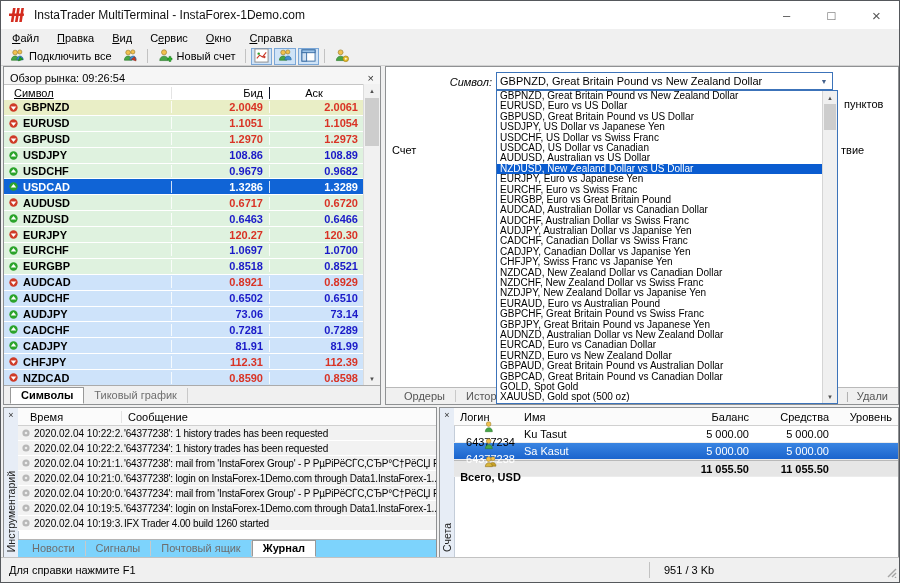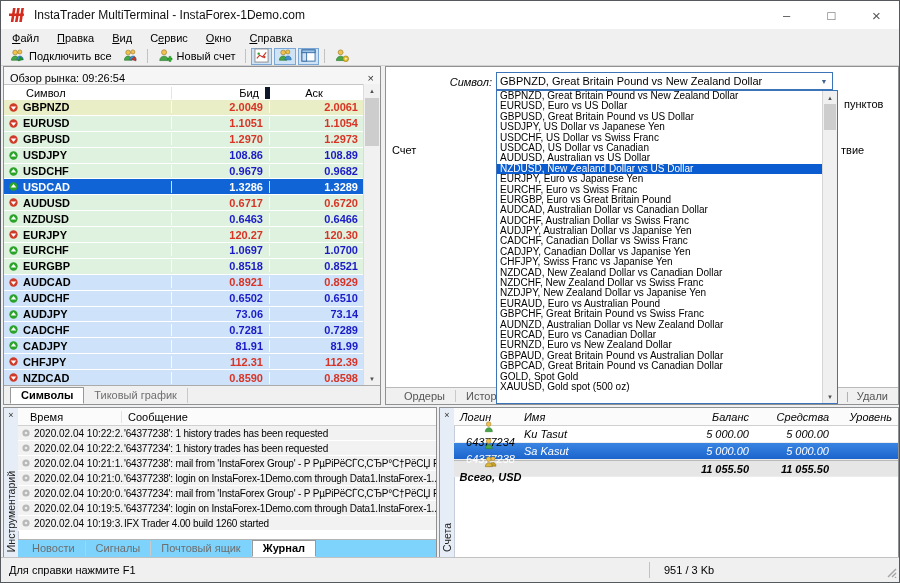--- a/index.html
+++ b/index.html
@@ -24,22 +24,22 @@
   .tbtn svg{flex:none;}
   .tbtn.toggle{border:1px solid #7ba7d7;background:#cfe3f7;height:17px;box-sizing:border-box;margin:0 1px;padding:0 2px;}
   .tsep{width:1px;height:14px;background:#c2c2c2;margin:0 4px;}
   
   .mw{position:absolute;left:2px;top:65px;width:378px;height:339px;background:#fff;border:1px solid #8f9193;box-sizing:border-box;}
   .mw-title{height:17px;background:#f6f6f6;border-bottom:1px solid #c6c6c6;display:flex;align-items:flex-end;
     padding:0 6px;font-size:11px;}
   .mw-close{margin-left:auto;color:#333;font-size:11px;line-height:11px;}
   .mw-header{display:flex;height:16px;align-items:center;font-size:11px;border-bottom:1px solid #d8d8d8;
     width:calc(100% - 16px);box-sizing:border-box;}
-  .mwh-sym{width:168px;padding-left:22px;box-sizing:border-box;border-right:1px solid #e4e4e4;}
-  .mwh-bid{width:98px;text-align:right;padding-right:6px;box-sizing:border-box;border-right:5px solid #0f172a;}
+  .mwh-sym{width:168px;padding-left:10px;box-sizing:border-box;border-right:1px solid #e4e4e4;text-decoration:underline;}
+  .mwh-bid{width:98px;text-align:right;padding-right:6px;box-sizing:border-box;border-right:1px solid #0f172a;}
   .mwh-ask{flex:1;text-align:center;padding-right:6px;}
   .mw-rows{position:absolute;top:33px;left:0;right:16px;bottom:19px;overflow:hidden;}
   .mw-row{display:flex;height:15.9px;align-items:center;font-size:11px;border-bottom:1px solid #fff;box-sizing:border-box;}
   .mw-row[data-bg="green"]{background:#dff2df;}
   .mw-row[data-bg="yellow"]{background:#e9eec6;}
   .mw-row[data-bg="blue"]{background:#cee3fa;}
   .mw-row[data-sel="true"]{background:#1064d6;}
   .mw-sym{width:168px;display:flex;align-items:center;gap:5px;padding-left:5px;box-sizing:border-box;font-weight:bold;
     border-right:1px solid rgba(255,255,255,.8);}
   .mw-bid,.mw-ask{font-weight:bold;}
@@ -97,21 +97,21 @@
   .jh-time{width:104px;padding-left:12px;box-sizing:border-box;border-right:1px solid #e2e2e2;}
   .jh-msg{flex:1;padding-left:6px;}
   .jp-row{display:flex;height:15px;align-items:center;font-size:10px;background:#f2f2f2;border-bottom:1px solid #fff;box-sizing:border-box;}
   .jr-icon{width:16px;display:flex;justify-content:center;flex:none;}
   .jr-time{width:90px;flex:none;white-space:nowrap;overflow:hidden;}
   .jr-msg{flex:1;white-space:nowrap;overflow:hidden;letter-spacing:-0.2px;}
   .jp-tabs{position:absolute;left:14px;right:0;bottom:0;height:18px;background:#7dd3fc;border-top:1px solid #b5b5b5;
     display:flex;align-items:flex-end;font-size:11px;padding-left:4px;box-sizing:border-box;}
   
   .ap{position:absolute;left:438px;top:406px;width:460px;height:151px;background:#fff;border:1px solid #8f9193;box-sizing:border-box;}
-  .ap-table{position:absolute;left:14px;top:0;right:0;bottom:0;overflow:hidden;font-style:italic;}
+  .ap-table{position:absolute;left:14px;top:0;right:0;bottom:0;overflow:hidden;}
   .ap-header{display:flex;height:17px;align-items:center;font-size:11px;background:#fbfbfb;border-bottom:1px solid #d0d0d0;}
   .ah-login{width:70px;padding-left:6px;box-sizing:border-box;}
   .ah-name{width:150px;}
   .ah-bal{width:75px;text-align:right;}
   .ah-eq{width:80px;text-align:right;}
   .ah-lvl{flex:1;text-align:right;padding-right:6px;}
   .ap-row{display:flex;height:17px;align-items:center;font-size:11px;border-bottom:1px solid #ececec;box-sizing:border-box;}
   .ar-login{width:70px;display:flex;align-items:center;gap:3px;padding-left:3px;box-sizing:border-box;flex-direction:column;}
   .ar-name{width:150px;}
   .ar-bal{width:75px;text-align:right;}
@@ -562,20 +562,21 @@
           <div class="dd-item">NZDCAD,  New Zealand Dollar vs Canadian Dollar</div>
 
           <div class="dd-item">NZDCHF,  New Zealand Dollar vs Swiss Franc</div>
 
           <div class="dd-item">NZDJPY,  New Zealand Dollar vs Japanise Yen</div>
 
           <div class="dd-item">EURAUD,  Euro vs Australian Pound</div>
 
           <div class="dd-item">GBPCHF,  Great Britain Pound vs Swiss Franc</div>
 
+          <div class="dd-item">GBPJPY,  Great Britain Pound vs Japanese Yen</div>
 
           <div class="dd-item">AUDNZD,  Australian Dollar vs New Zealand Dollar</div>
 
           <div class="dd-item">EURCAD,  Euro vs Canadian Dollar</div>
 
           <div class="dd-item">EURNZD,  Euro vs New Zealand Dollar</div>
 
           <div class="dd-item">GBPAUD,  Great Britain Pound vs Australian Dollar</div>
 
           <div class="dd-item">GBPCAD,  Great Britain Pound vs Canadian Dollar</div>

